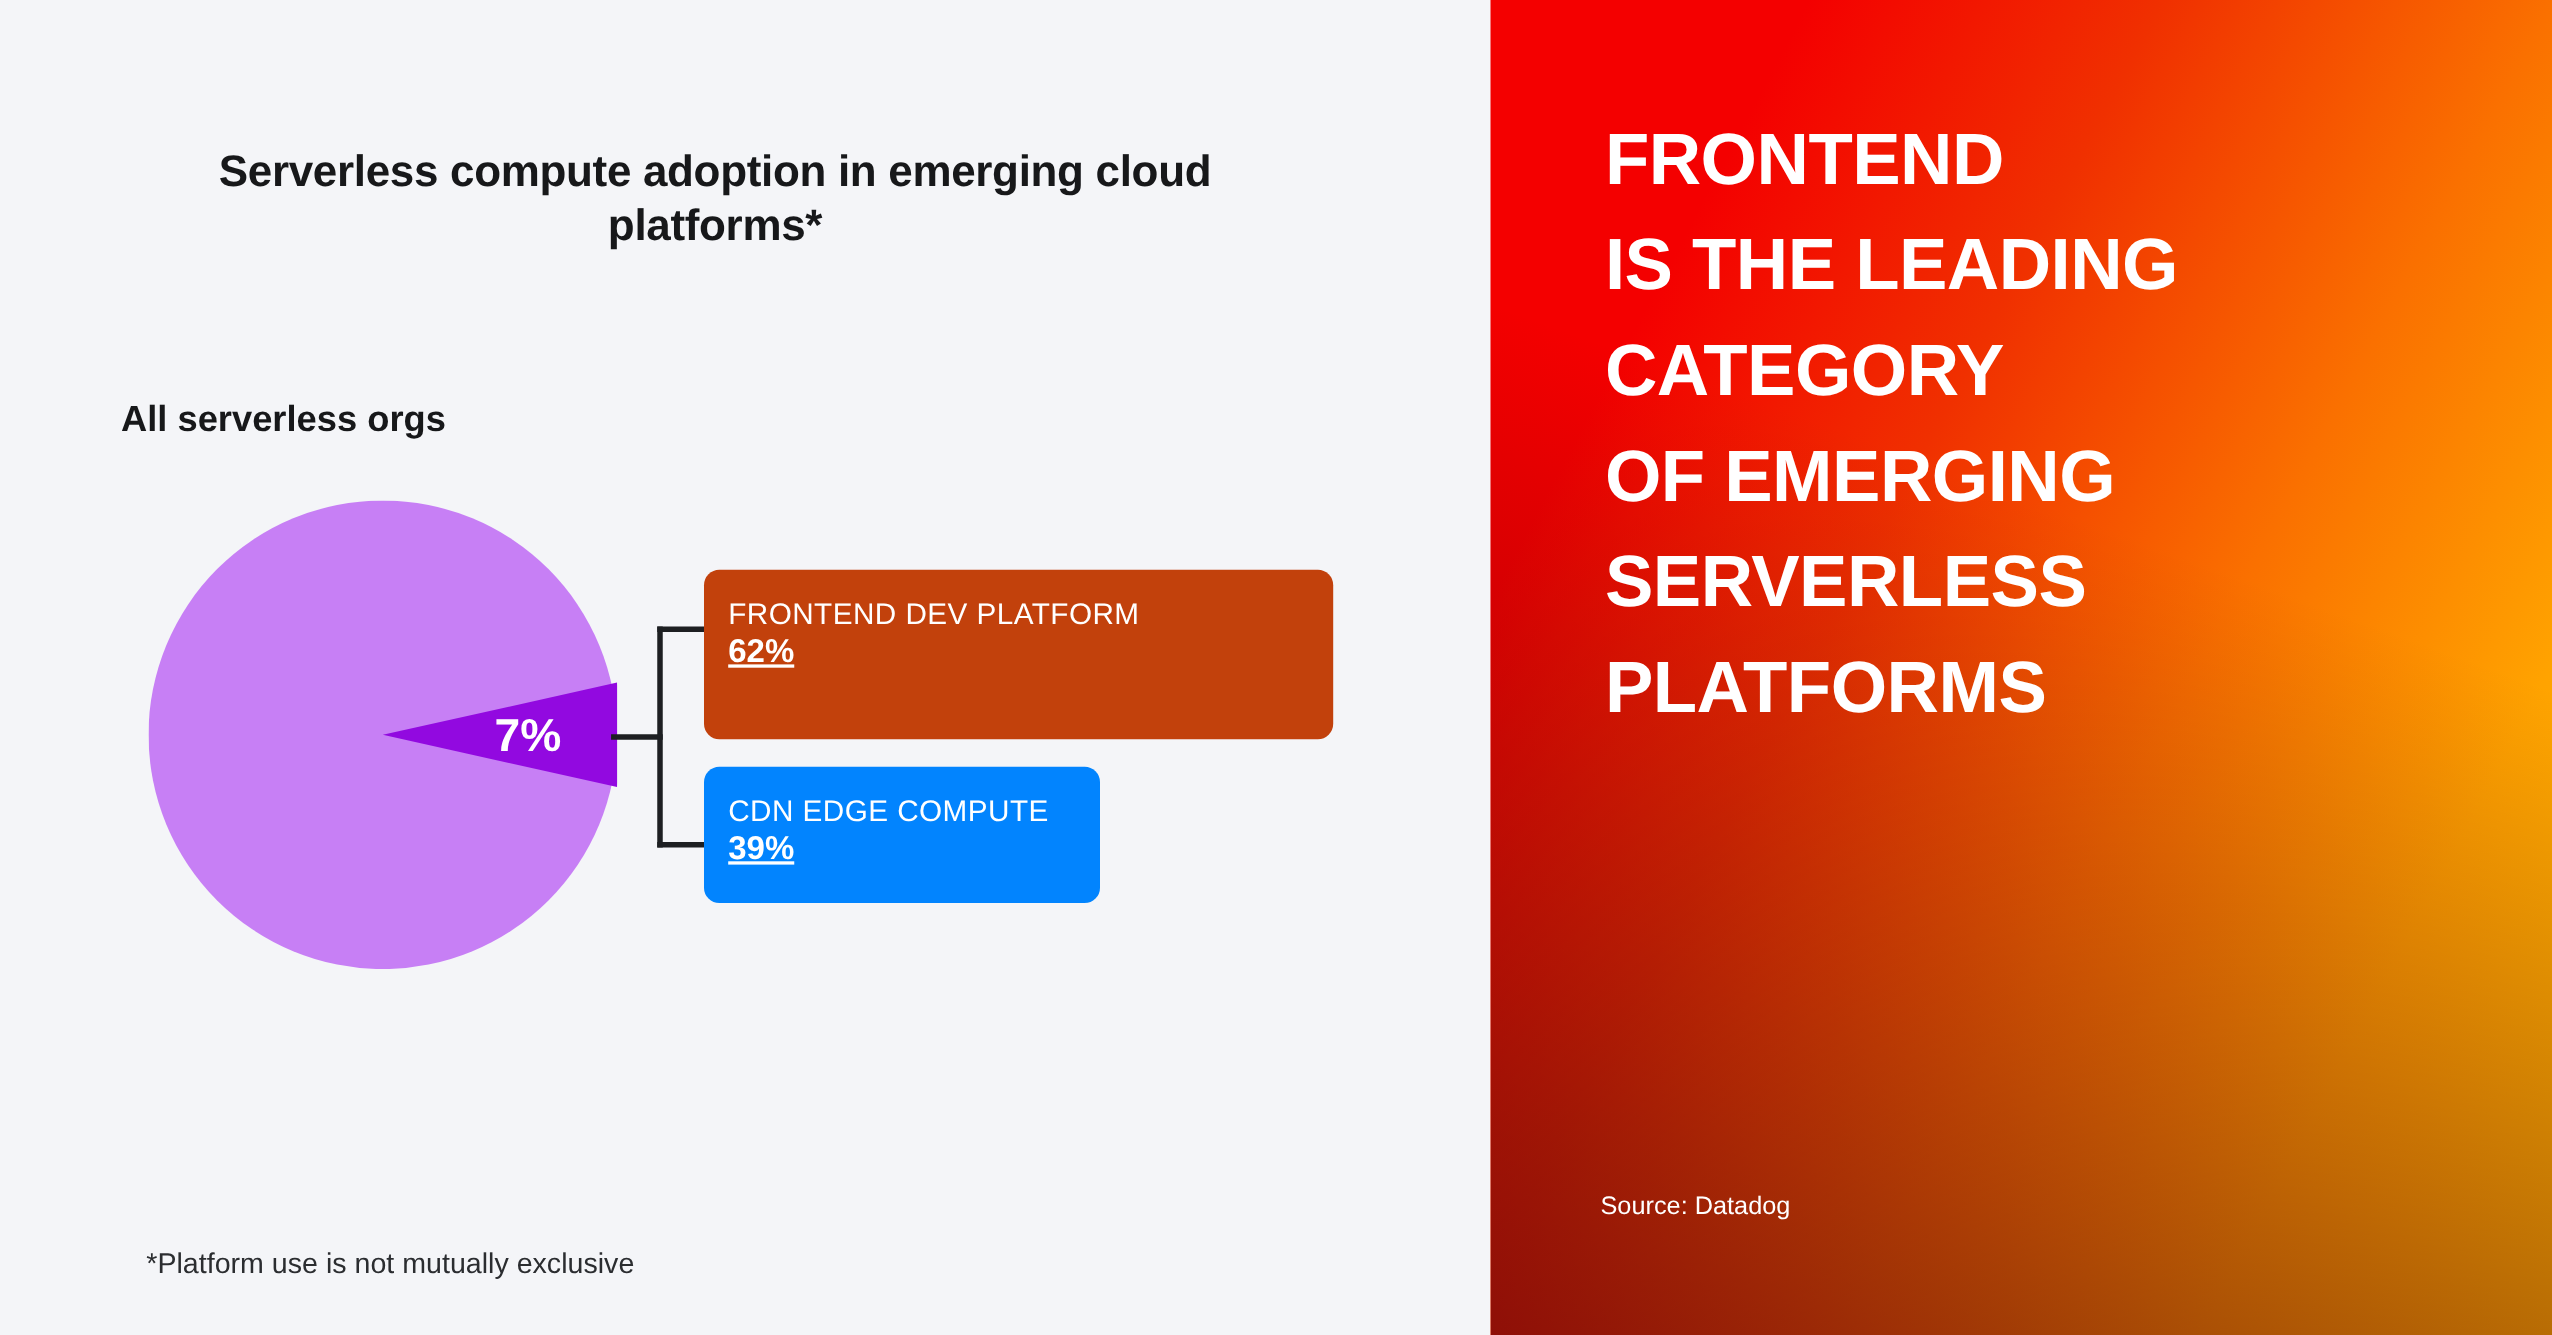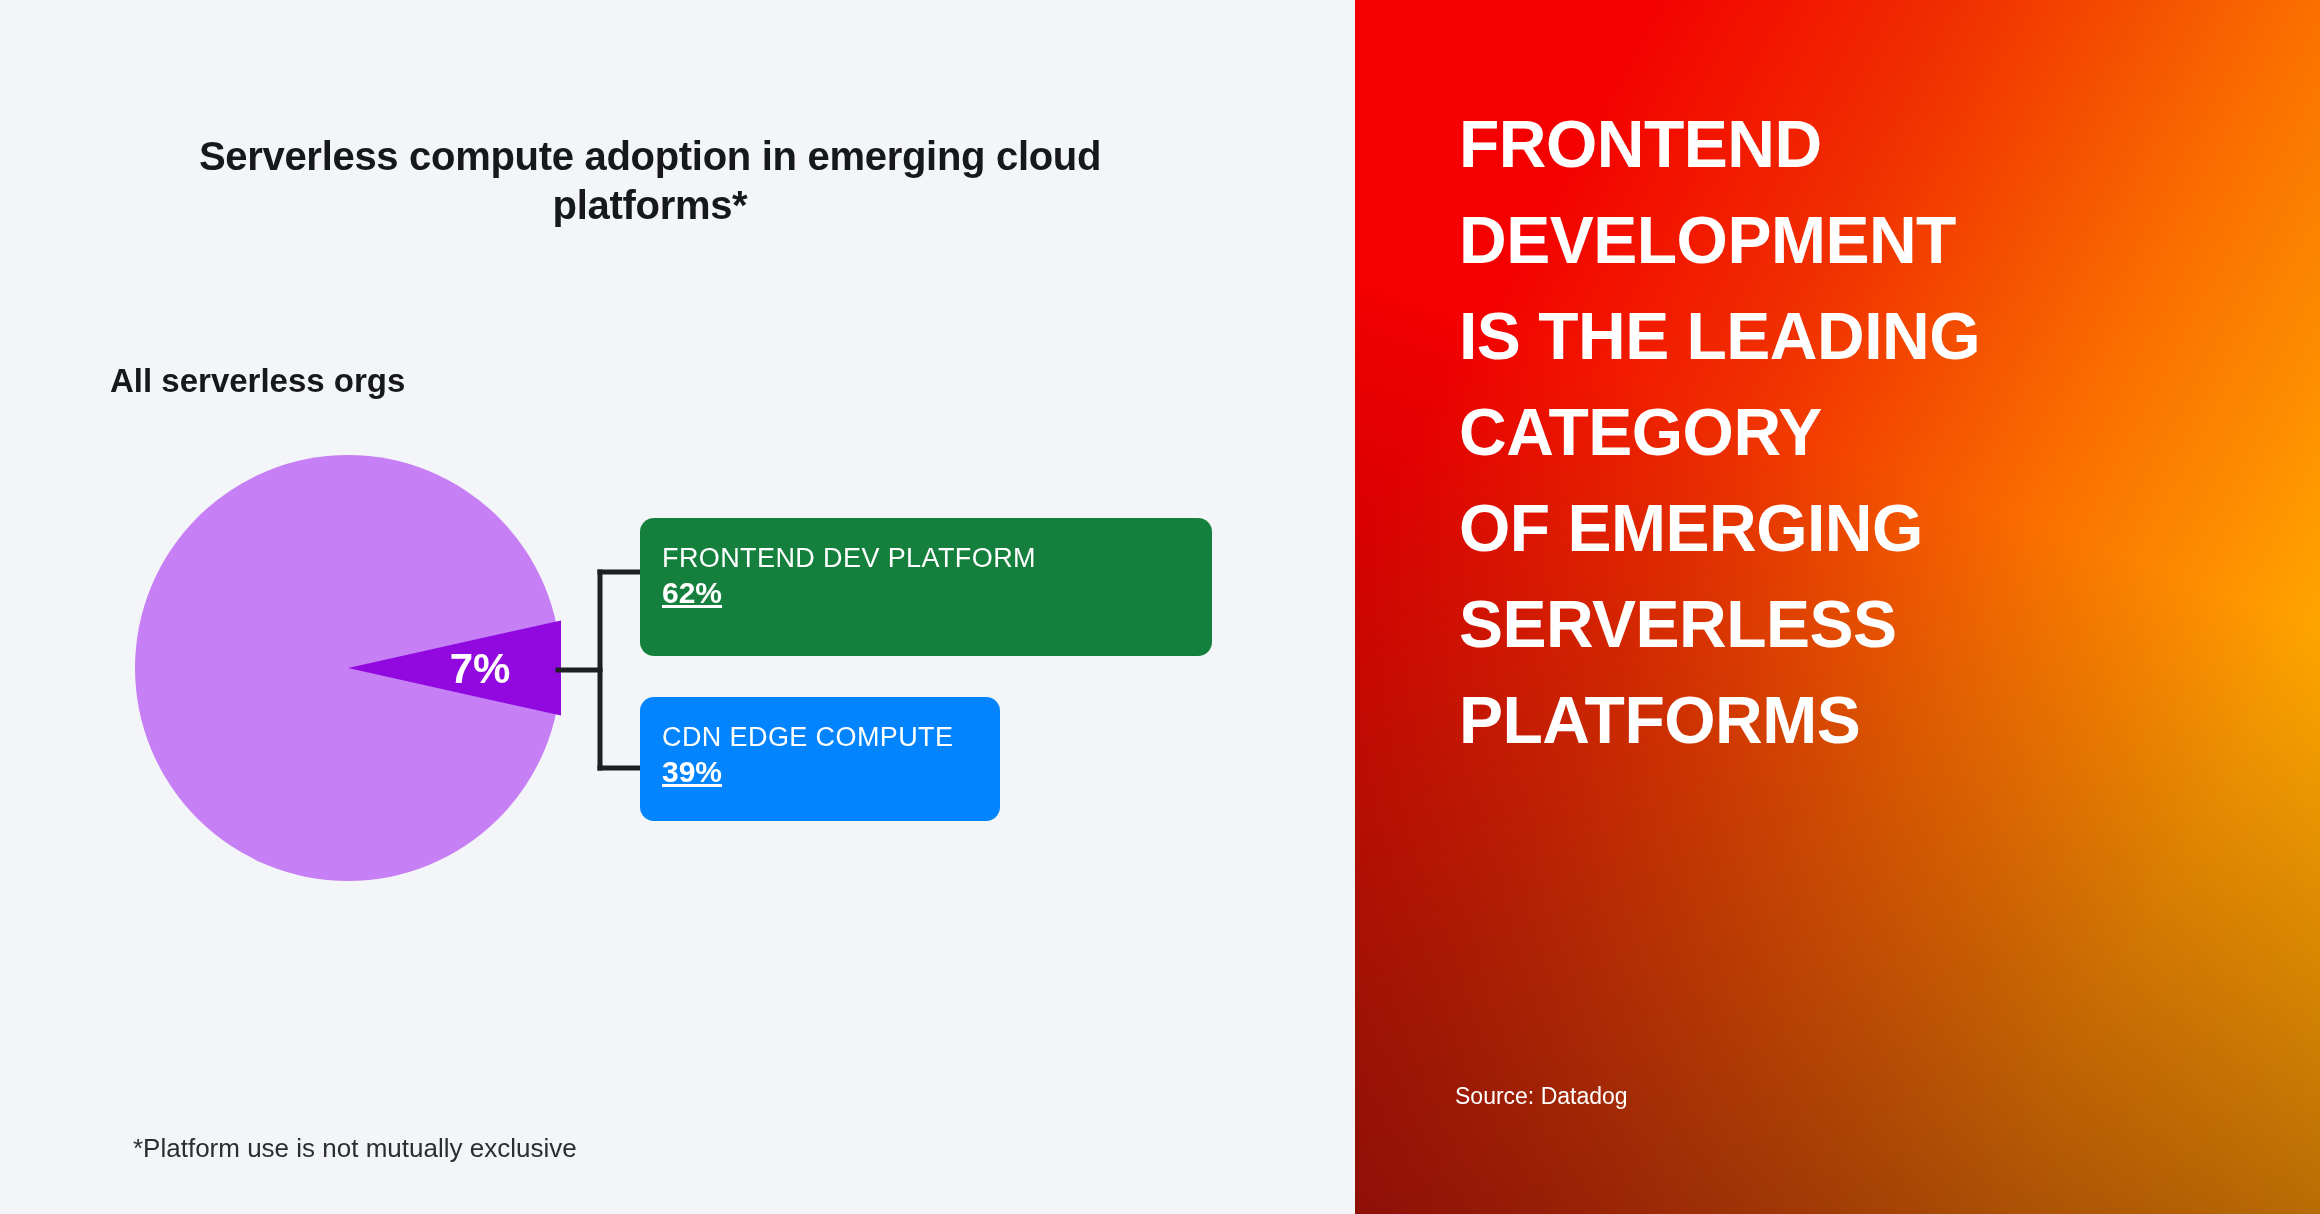--- a/index.html
+++ b/index.html
@@ -88,22 +88,22 @@
     position: absolute;
     left: 640px;
     border-radius: 14px;
     box-sizing: border-box;
     padding: 26px 0 0 22px;
     color: #ffffff;
   }
   #bar-frontend {
     top: 518px;
     width: 572px;
-    height: 138px;
-    background: #15803d;
+    height: 154px;
+    background: #c2410c;
   }
   #bar-cdn {
     top: 697px;
     width: 360px;
     height: 124px;
     background: #0284fe;
   }
   .bar-label {
     font-size: 27px;
     font-weight: normal;
@@ -213,21 +213,20 @@
     <div class="bar-label">CDN EDGE COMPUTE</div>
     <div class="bar-value">39%</div>
   </div>
 
   <div id="footnote">*Platform use is not mutually exclusive</div>
 </div>
 
 <div id="right-panel">
   <div id="headline">
     <div>FRONTEND</div>
-    <div>DEVELOPMENT</div>
     <div>IS THE LEADING</div>
     <div>CATEGORY</div>
     <div>OF EMERGING</div>
     <div>SERVERLESS</div>
     <div>PLATFORMS</div>
   </div>
   <div id="source">Source: Datadog</div>
 </div>
 
 </body></html>

